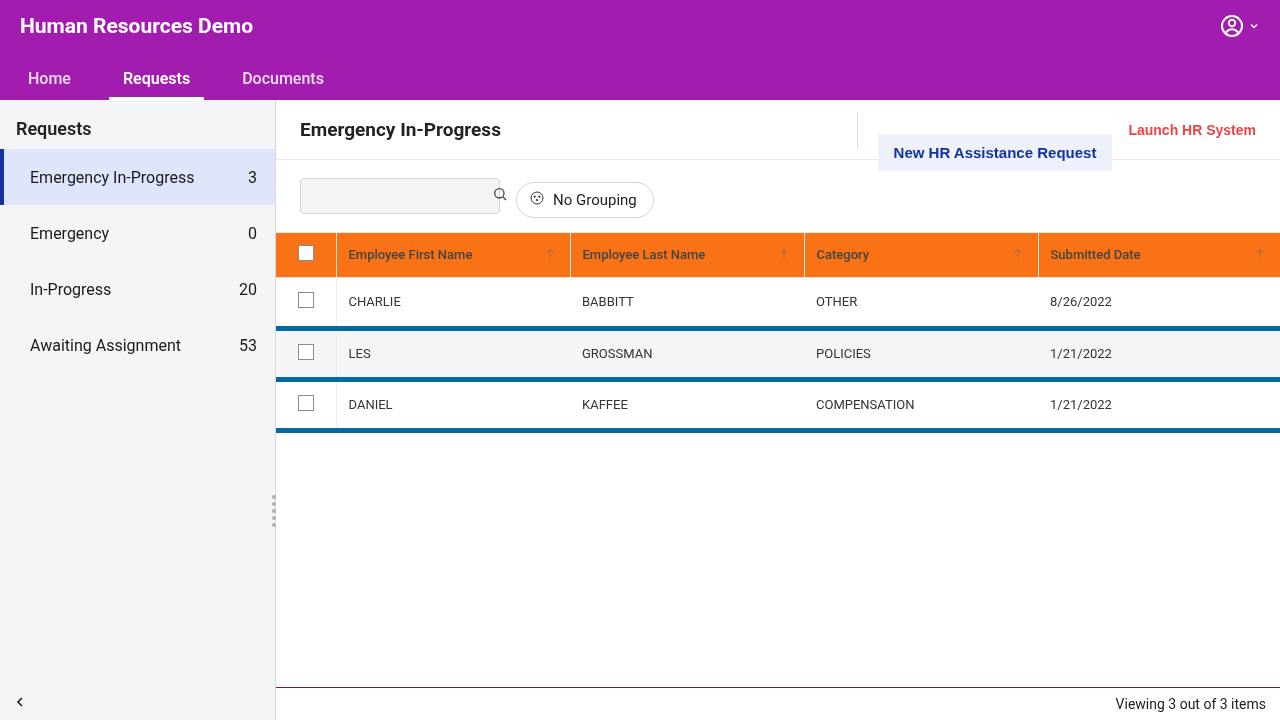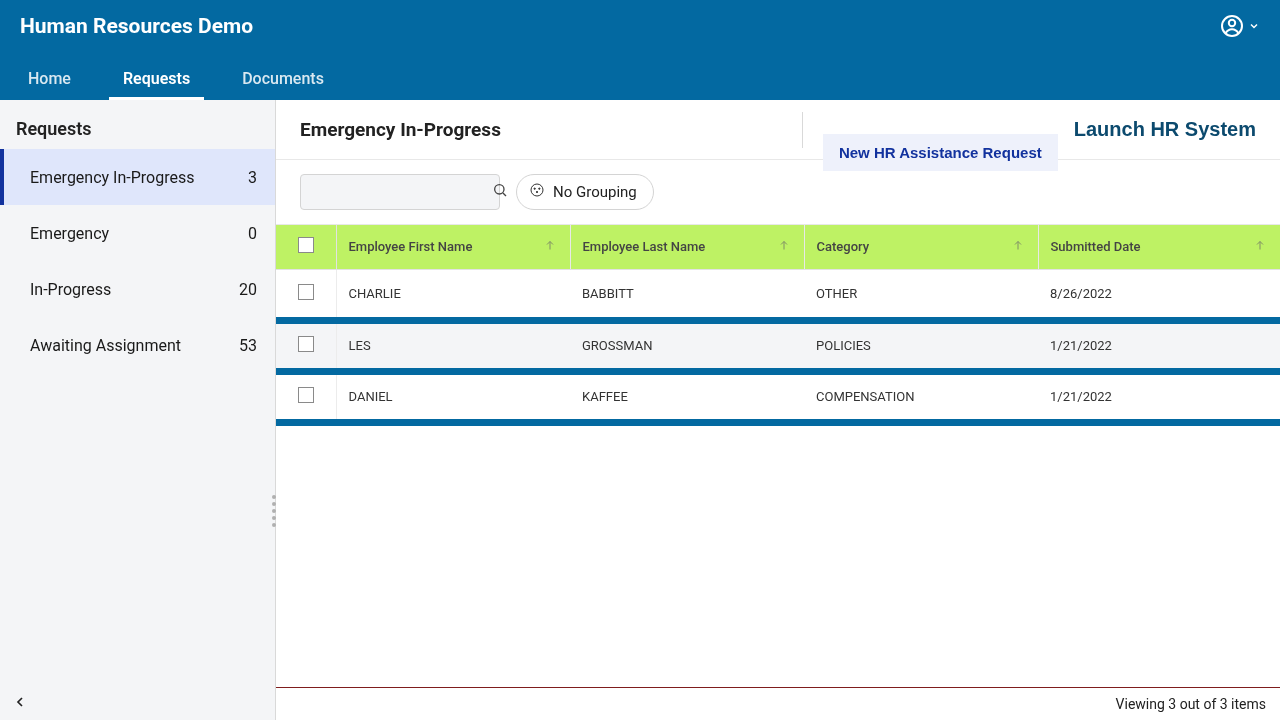--- a/index.html
+++ b/index.html
@@ -1,20 +1,20 @@
 <!DOCTYPE html>
 <html><head>
   <meta charset="utf-8">
   <style>
     * { box-sizing: border-box; margin: 0; padding: 0; }
     html, body { height: 100%; font-family: -apple-system, BlinkMacSystemFont, "Segoe UI", Roboto, Arial, sans-serif; color: #222; }
     body { display: flex; flex-direction: column; overflow: hidden; width: 1280px; height: 720px; }
 
     
-    .topbar { background: #0369a1; color: #fff; }
+    .topbar { background: #a21caf; color: #fff; }
     .topbar-row1 { display: flex; align-items: center; height: 52px; padding: 0 20px; }
     .app-title { font-size: 21px; font-weight: 700; flex: 1; }
     .user-wrap { display: flex; align-items: center; gap: 4px; cursor: pointer; }
     .user-wrap svg { display: block; }
 
     .nav { display: flex; align-items: flex-end; height: 48px; padding: 0 28px; gap: 52px; }
     .nav-item { color: rgba(255,255,255,0.85); font-size: 16px; font-weight: 500; padding-bottom: 12px; position: relative; cursor: pointer; text-align: center; }
     .nav-item.active { color: #fff; font-weight: 600; }
     .nav-item.active::after { content: ""; position: absolute; left: -14px; right: -14px; bottom: 0; height: 3px; background: #fff; }
 
@@ -34,37 +34,37 @@
     .sidebar-collapse { padding: 10px 12px; }
     .sidebar-collapse svg { display: block; cursor: pointer; }
 
     
     .main { flex: 1; display: flex; flex-direction: column; background: #fff; min-width: 0; }
     .page-head { display: flex; align-items: center; height: 60px; padding: 0 24px 0 24px; border-bottom: 1px solid #e8e8e8; }
     .page-title { font-size: 19px; font-weight: 700; flex: 1; }
     .actions { display: flex; align-items: center; gap: 16px; }
     .vrule { width: 1px; height: 36px; background: #d9d9d9; margin-right: 4px; }
     .btn-primary-light { background: #eef1fb; color: #12329e; border: none; padding: 10px 16px; font-size: 15px; font-weight: 600; cursor: pointer; margin-top: 45px; }
-    .btn-link { background: none; border: none; color: #0c4a6e; font-size: 20px; font-weight: 600; cursor: pointer; }
+    .btn-link { background: none; border: none; color: #ef4444; font-size: 14px; font-weight: 600; cursor: pointer; }
 
     .toolbar { display: flex; align-items: center; gap: 16px; padding: 14px 24px; border-bottom: 1px solid #e8e8e8; }
     .search { display: flex; align-items: center; width: 200px; height: 36px; background: #f4f5f7; border: 1px solid #d4d4d4; border-radius: 4px; padding: 0 10px; }
     .search input { flex: 1; border: none; background: transparent; outline: none; font-size: 14px; }
     .search svg { flex-shrink: 0; }
-    .grouping { display: flex; align-items: center; gap: 8px; height: 36px; border: 1px solid #d4d4d4; border-radius: 18px; padding: 0 16px 0 12px; background: #fff; cursor: pointer; font-size: 15px; }
+    .grouping { display: flex; align-items: center; gap: 8px; height: 36px; border: 1px solid #d4d4d4; border-radius: 18px; padding: 0 16px 0 12px; background: #fff; cursor: pointer; font-size: 15px; margin-top: 8px; }
 
     
     .tablewrap { flex: 1; overflow: auto; }
     table { width: 100%; border-collapse: collapse; font-size: 13px; }
-    thead th { text-align: left; font-weight: 500; color: #444; height: 44px; padding: 0 12px; border-bottom: 1px solid #e2e2e2; background: #bef264; }
+    thead th { text-align: left; font-weight: 500; color: #444; height: 44px; padding: 0 12px; border-bottom: 1px solid #e2e2e2; background: #f97316; }
     thead th:first-child { width: 60px; text-align: center; border-right: 1px solid #e2e2e2; }
     th.hascol { position: relative; border-right: 1px solid #e8e8e8; }
     th.hascol:last-child { border-right: none; margin-left: 24px; }
     .sort-icon { position: absolute; right: 14px; top: 50%; transform: translateY(-50%); opacity: 0.7; }
-    tbody td { height: 51px; padding: 0 12px; border-bottom: 7px solid #0369a1; color: #333; font-size: 13px; }
+    tbody td { height: 51px; padding: 0 12px; border-bottom: 5px solid #0369a1; color: #333; font-size: 13px; }
     tbody td:first-child { width: 60px; text-align: center; border-right: 1px solid #ececec; }
     tbody tr:nth-child(2) { background: #f4f5f7; }
     .cbx { width: 16px; height: 16px; border: 1.5px solid #8a8a8a; background: #fff; display: inline-block; cursor: pointer; }
 
     .footer { height: 33px; border-top: 1px solid #7f1d1d; display: flex; align-items: center; justify-content: flex-end; padding: 0 14px; font-size: 14px; background: #fff; }
   </style>
 </head>
 <body>
 
 <div class="topbar">

